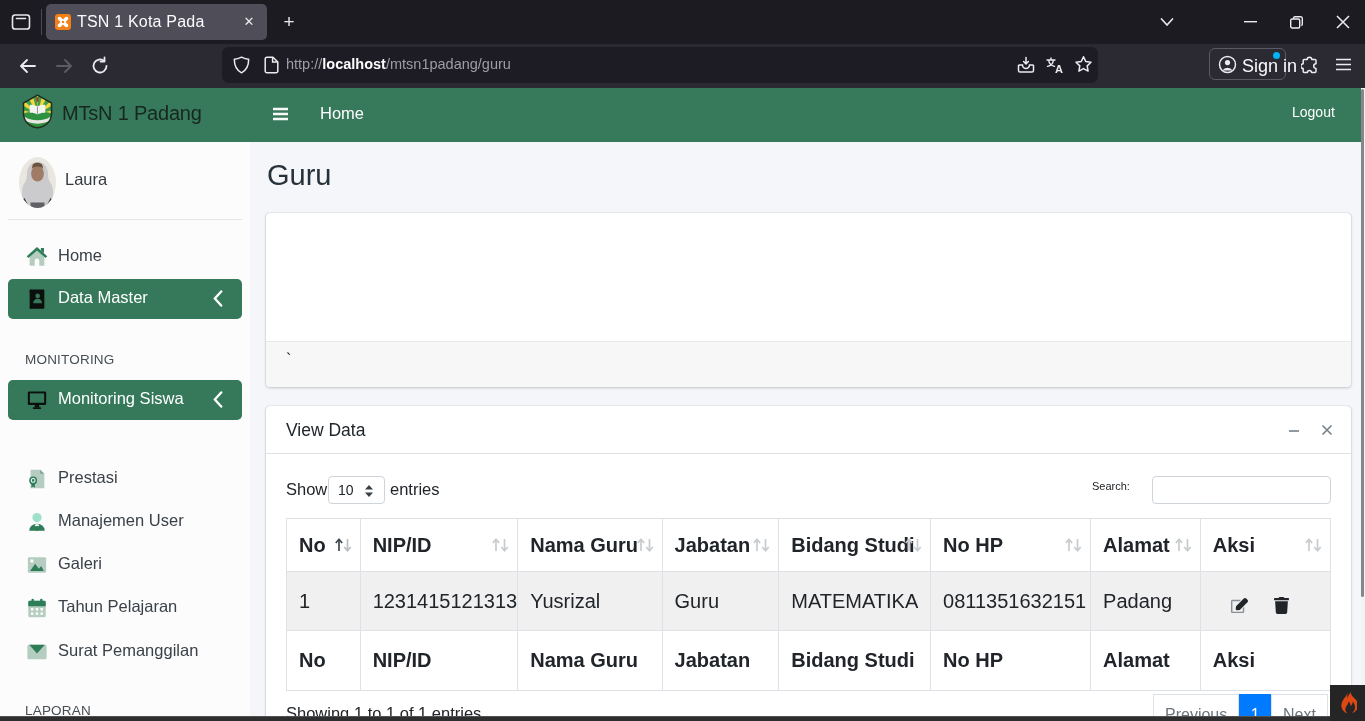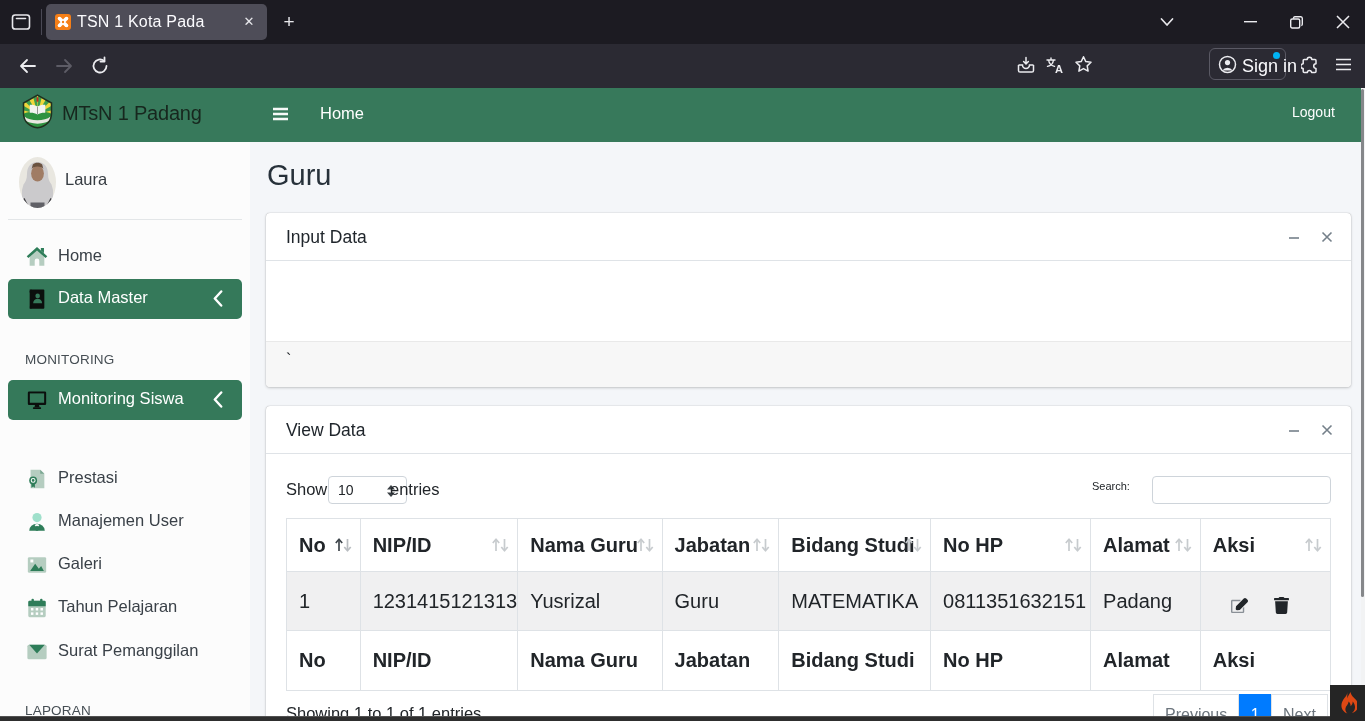--- a/index.html
+++ b/index.html
@@ -51,21 +51,21 @@
 .ctitle { position:absolute; left:20px; top:14px; font-size:17.5px; color:#20262c; }
 .ctools { position:absolute; right:18px; top:14px; color:#75808a; }
 .cfoot { position:absolute; left:0; bottom:0; width:100%; height:46px; background:#f7f7f7; border-top:1px solid #e9e9e9; border-radius:0 0 4px 4px; }
 .btn-add { position:absolute; left:20px; top:72px; width:1045px; height:36px; border-radius:4px;
   background:linear-gradient(180deg,#42bb8d 0%, #36a677 45%, #2e8e62 100%);
   color:#fff; font-size:17px; text-align:center; line-height:35px; }
 .backtick { position:absolute; left:20px; top:9px; font-size:16px; color:#212529; }
 
 
 .dshow { position:absolute; left:20px; top:74px; font-size:16.5px; color:#212529; }
-.dselect { position:absolute; left:42px; top:-4px; width:79px; height:28px; border:1px solid #ced4da; border-radius:4px; background:#fff; display:inline-block; }
+.dselect { position:absolute; left:42px; top:-4px; width:57px; height:28px; border:1px solid #ced4da; border-radius:4px; background:#fff; display:inline-block; }
 .dselect span { position:absolute; left:9px; top:5px; font-size:14px; color:#212529; }
 .dsearchl { position:absolute; left:826px; top:74px; font-size:11px; color:#212529; }
 .dsearch { position:absolute; left:886px; top:70px; width:179px; height:28px; border:1px solid #ced4da; border-radius:4px; background:#fff; }
 table.dt { position:absolute; left:20px; top:112px; width:1045px; border-collapse:collapse; font-size:20px; color:#212529; }
 table.dt th, table.dt td { border:1px solid #dee2e6; text-align:left; vertical-align:middle; padding-left:12px; position:relative; }
 table.dt thead tr { height:53px; }
 table.dt tbody tr { height:59px; background:#f0f0f1; }
 table.dt tfoot tr { height:60px; }
 table.dt th { font-weight:700; }
 .sort { position:absolute; right:8px; top:50%; margin-top:-7px; width:17px; height:14px; }
@@ -133,20 +133,30 @@
   <svg class="abs" style="left:18px;top:12px" width="20" height="20" viewBox="0 0 20 20" fill="none" stroke="#ececf0" stroke-width="1.8">
       <path d="M17 10 H3.5 M9 4 l-6 6 6 6" stroke-linecap="round" stroke-linejoin="round"></path>
     </svg>
   <svg class="abs" style="left:54px;top:12px" width="20" height="20" viewBox="0 0 20 20" fill="none" stroke="#5d5c66" stroke-width="1.8">
       <path d="M3 10 H16.5 M11 4 l6 6 -6 6" stroke-linecap="round" stroke-linejoin="round"></path>
     </svg>
   <svg class="abs" style="left:90px;top:12px" width="20" height="20" viewBox="0 0 20 20" fill="none" stroke="#ececf0" stroke-width="1.8">
       <path d="M16.5 10 a6.5 6.5 0 1 1 -2.2-4.9" stroke-linecap="round"></path>
       <path d="M14.5 1.5 v4 h-4" fill="none" stroke-linecap="round" stroke-linejoin="round"></path>
     </svg>
+  <div id="urlbar">
+    <svg class="abs" style="left:11px;top:9px" width="17" height="18" viewBox="0 0 17 18" fill="none" stroke="#ececf0" stroke-width="1.5">
+        <path d="M8.5 1.2 C5.5 2.8 3.2 3.2 1.3 3.2 c0 7.2 2.4 11 7.2 13.6 c4.8-2.6 7.2-6.4 7.2-13.6 c-1.9 0-4.2-.4-7.2-2z" stroke-linejoin="round"></path>
+      </svg>
+    <svg class="abs" style="left:42px;top:9px" width="15" height="18" viewBox="0 0 15 18" fill="none" stroke="#ececf0" stroke-width="1.5">
+        <path d="M1.2 3 a1.8 1.8 0 0 1 1.8-1.8 h6 L13.8 6 v9 a1.8 1.8 0 0 1-1.8 1.8 h-9 A1.8 1.8 0 0 1 1.2 15 z" stroke-linejoin="round"></path>
+        <path d="M8.6 1.5 V6 h4.9"></path>
+      </svg>
+    <div class="urltext">http://<b>localhost</b>/mtsn1padang/guru</div>
+  </div>
 
 </div>
 
 <svg class="abs" style="left:1017px;top:56px" width="18" height="18" viewBox="0 0 18 18" fill="none" stroke="#ececf0" stroke-width="1.5">
     <path d="M1.5 9 v5.5 a1.6 1.6 0 0 0 1.6 1.6 h11.8 a1.6 1.6 0 0 0 1.6-1.6 V9"></path>
     <path d="M1.5 9 h4 a3.5 3.5 0 0 0 7 0 h4"></path>
     <path d="M9 1.5 v6 M6.6 5.5 L9 7.9 L11.4 5.5" stroke-linecap="round" stroke-linejoin="round"></path>
   </svg>
 <svg class="abs" style="left:1046px;top:56px" width="18" height="18" viewBox="0 0 18 18" fill="none">
     <path d="M1 4 h8 M5 2 v2 M7.5 4 a7.5 7.5 0 0 1-6 6.4 M2.6 4 a7.5 7.5 0 0 0 5.9 6.4" stroke="#ececf0" stroke-width="1.4" stroke-linecap="round"></path>
@@ -313,28 +323,20 @@
     </svg>
   <div class="lbl">Surat Pemanggilan</div>
 </div>
 
 <div class="shead" style="top:703px;">LAPORAN</div>
 
 <div id="content">
   <h1 class="guru">Guru</h1>
 
   <div class="card" id="card1">
-    <div class="chead">
-      <div class="ctitle">Input Data</div>
-      <div class="ctools"><svg style="display:inline-block;vertical-align:middle" width="14" height="14" viewBox="0 0 14 14" stroke="#75808a" stroke-width="1.6">
-            <path d="M2 8 h10"></path>
-          </svg><svg style="display:inline-block;vertical-align:middle;margin-left:20px" width="12" height="12" viewBox="0 0 12 12" stroke="#75808a" stroke-width="1.6">
-            <path d="M1.5 1.5 l9 9 M10.5 1.5 l-9 9"></path>
-          </svg></div>
-    </div>
     <div class="cfoot">
         <div class="backtick">`</div>
       </div>
   </div>
 
   <div class="card" id="card2">
     <div class="chead">
       <div class="ctitle">View Data</div>
       <div class="ctools"><svg style="display:inline-block;vertical-align:middle" width="14" height="14" viewBox="0 0 14 14" stroke="#75808a" stroke-width="1.6">
             <path d="M2 8 h10"></path>

